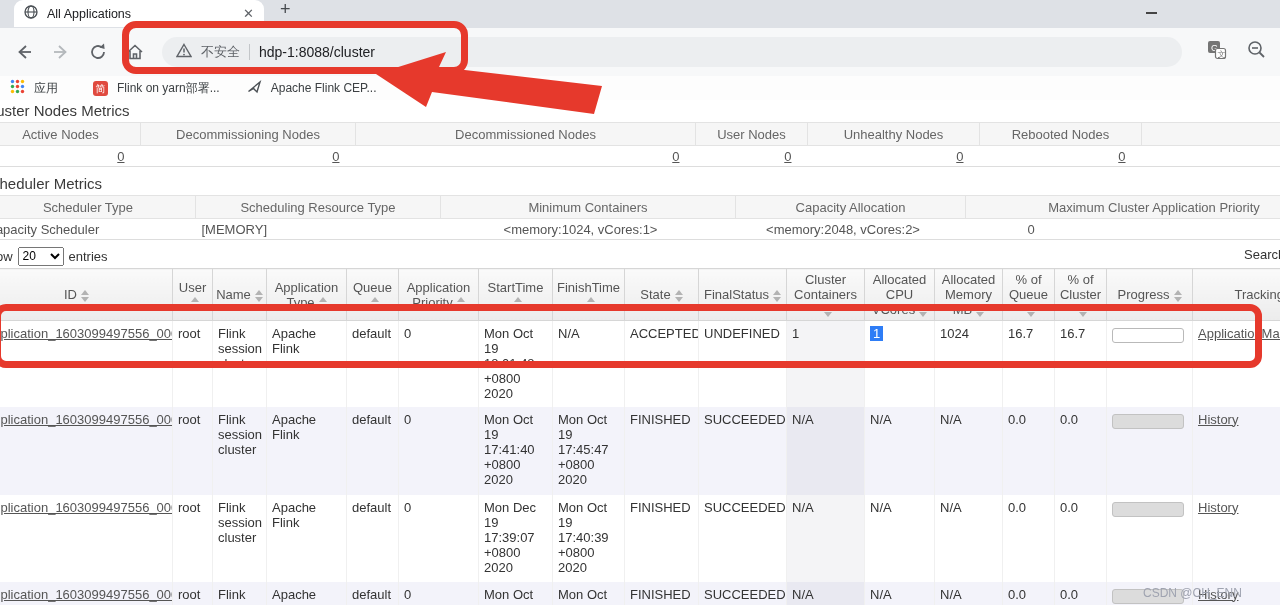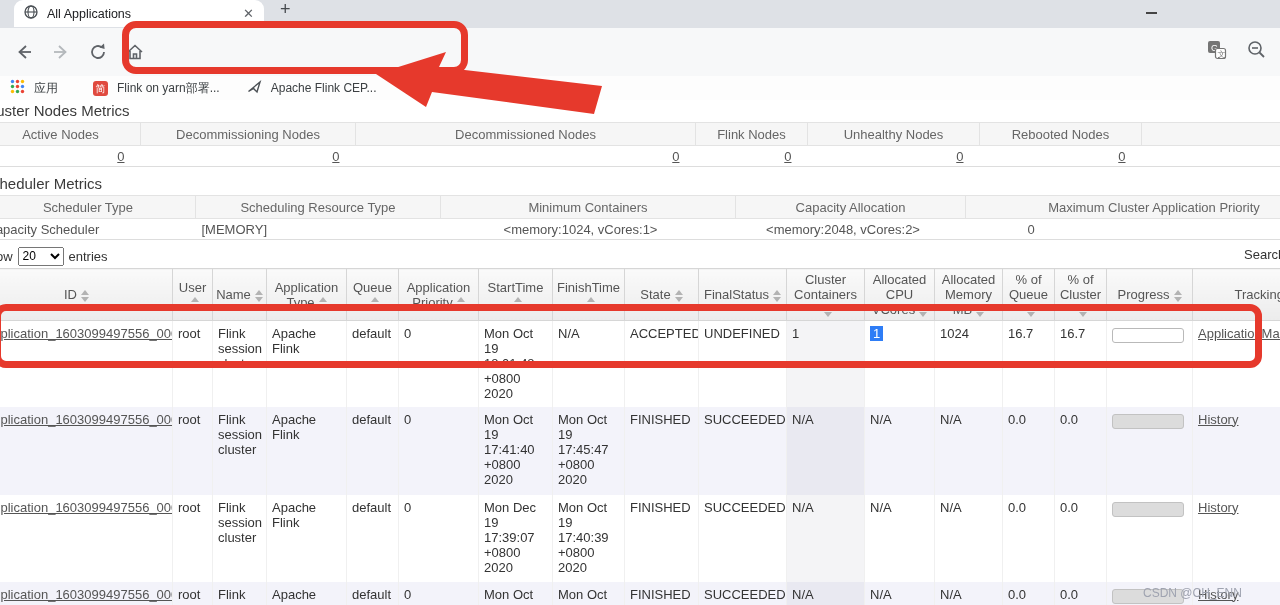--- a/index.html
+++ b/index.html
@@ -97,20 +97,32 @@
     <svg width="20" height="20" viewBox="0 0 20 20">
         <path d="M16 10 a6 6 0 1 1 -2.2-4.65" fill="none" stroke="#5f6368" stroke-width="1.8"></path>
         <polygon points="16,1.5 16.6,7 11.5,5.4" fill="#5f6368"></polygon>
       </svg>
   </span>
   <span class="navic">
     <svg width="20" height="20" viewBox="0 0 20 20">
         <path d="M3 10 L10 3.5 L17 10 M5 9 V16.5 H15 V9 M8.5 16.5 V12 H11.5 V16.5" fill="none" stroke="#5f6368" stroke-width="1.6"></path>
       </svg>
   </span>
+  <div class="url-pill">
+    <span>
+      <svg width="16" height="15" viewBox="0 0 16 15">
+          <path d="M8 1.5 L15 13.5 H1 Z" fill="none" stroke="#5f6368" stroke-width="1.4"></path>
+          <line x1="8" y1="5.5" x2="8" y2="9.5" stroke="#5f6368" stroke-width="1.5"></line>
+          <circle cx="8" cy="11.6" r="0.9" fill="#5f6368"></circle>
+        </svg>
+    </span>
+    <span class="sec-text">不安全</span>
+    <span class="url-div"></span>
+    <span class="url-text">hdp-1:8088/cluster</span>
+  </div>
   <div class="tool-right">
     <span>
       <svg width="20" height="20" viewBox="0 0 20 20">
           <rect x="1" y="1" width="12" height="12" rx="2" fill="#757575"></rect>
           <text x="4" y="10.5" font-size="9" fill="#fff" font-family="Liberation Sans">G</text>
           <rect x="8.5" y="8.5" width="10" height="10" rx="2" fill="#fff" stroke="#757575" stroke-width="1.2"></rect>
           <text x="10.5" y="16.5" font-size="8" fill="#757575" font-family="Liberation Sans">文</text>
         </svg>
     </span>
     <span>
@@ -161,21 +173,21 @@
           <col style="width:112px">
           <col style="width:172px">
           <col style="width:162px">
           <col style="width:201px">
         </colgroup>
     <thead>
           <tr>
       <th>Active Nodes</th>
       <th>Decommissioning Nodes</th>
       <th>Decommissioned Nodes</th>
-      <th>Flink Nodes</th>
+      <th>User Nodes</th>
       <th>Unhealthy Nodes</th>
       <th>Rebooted Nodes</th>
       <th></th>
     </tr>
         </thead>
     <tbody>
           <tr>
       <td><span class="lnk">0</span></td>
       <td><span class="lnk">0</span></td>
       <td><span class="lnk">0</span></td>

